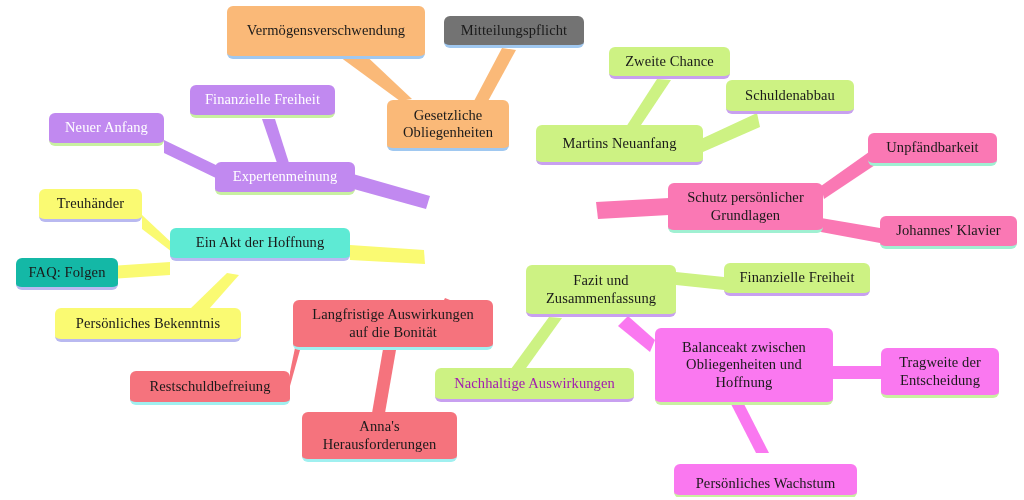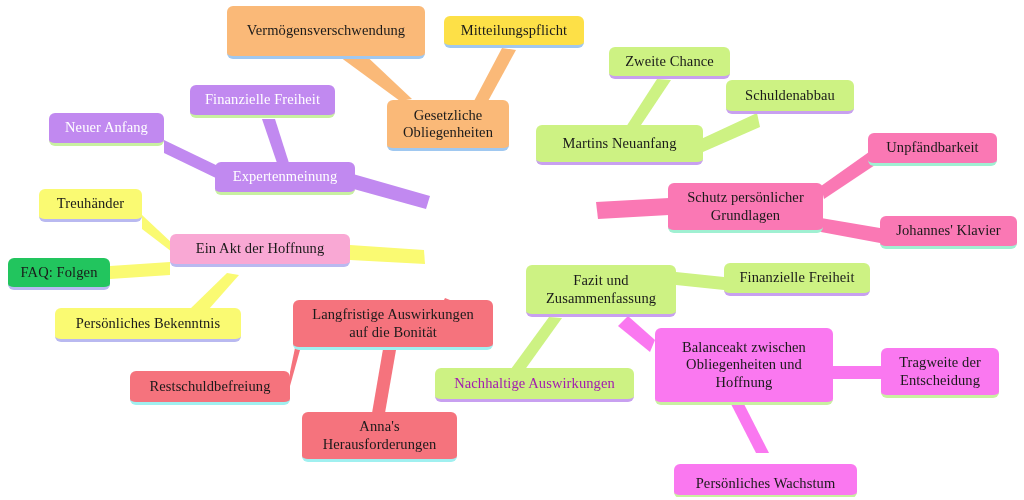--- a/index.html
+++ b/index.html
@@ -81,21 +81,21 @@
       <polygon points="549,317 511,369 524,371 562,318" fill="#CDF283"></polygon>
       <polygon points="655,340 628,316 618,326 650,352" fill="#FA78F0"></polygon>
       <polygon points="833,366 881,366 881,379 833,379" fill="#FA78F0"></polygon>
       <polygon points="731,404 756,453 769,453 744,404" fill="#FA78F0"></polygon>
     </svg>
 
   <div id="node-layer">
       <div class="node" style="left: 227px; top: 6px; width: 198px; height: 53px; background: rgb(250, 185, 120); color: rgb(26, 26, 26); border-bottom: 3px solid rgb(160, 200, 240);">
         <span class="label">Vermögensverschwendung</span>
       </div>
-      <div class="node" style="left: 444px; top: 16px; width: 140px; height: 32px; background: #fde047; color: rgb(26, 26, 26); border-bottom: 3px solid rgb(160, 200, 240);">
+      <div class="node" style="left: 444px; top: 16px; width: 140px; height: 32px; background: #737373; color: rgb(26, 26, 26); border-bottom: 3px solid rgb(160, 200, 240);">
         <span class="label">Mitteilungspflicht</span>
       </div>
       <div class="node" style="left: 387px; top: 100px; width: 122px; height: 51px; background: rgb(250, 185, 120); color: rgb(26, 26, 26); border-bottom: 3px solid rgb(160, 200, 240);">
         <span class="label">Gesetzliche Obliegenheiten</span>
       </div>
       <div class="node" style="left: 609px; top: 47px; width: 121px; height: 32px; background: rgb(205, 242, 131); color: rgb(26, 26, 26); border-bottom: 3px solid rgb(200, 160, 240);">
         <span class="label">Zweite Chance</span>
       </div>
       <div class="node" style="left: 726px; top: 80px; width: 128px; height: 34px; background: rgb(205, 242, 131); color: rgb(26, 26, 26); border-bottom: 3px solid rgb(200, 160, 240);">
         <span class="label">Schuldenabbau</span>
@@ -117,24 +117,24 @@
       </div>
       <div class="node" style="left: 49px; top: 113px; width: 115px; height: 33px; background: rgb(193, 137, 240); color: rgb(255, 255, 255); border-bottom: 3px solid rgb(200, 240, 160);">
         <span class="label">Neuer Anfang</span>
       </div>
       <div class="node" style="left: 215px; top: 162px; width: 140px; height: 33px; background: rgb(193, 137, 240); color: rgb(255, 255, 255); border-bottom: 3px solid rgb(200, 240, 160);">
         <span class="label">Expertenmeinung</span>
       </div>
       <div class="node" style="left: 39px; top: 189px; width: 103px; height: 33px; background: rgb(250, 250, 114); color: rgb(26, 26, 26); border-bottom: 3px solid rgb(185, 185, 240);">
         <span class="label">Treuhänder</span>
       </div>
-      <div class="node" style="left: 170px; top: 234px; width: 180px; height: 33px; background: #f9a8d4; color: rgb(26, 26, 26); border-bottom: 3px solid rgb(185, 185, 240);">
+      <div class="node" style="left: 170px; top: 228px; width: 180px; height: 33px; background: #5eead4; color: rgb(26, 26, 26); border-bottom: 3px solid rgb(185, 185, 240);">
         <span class="label">Ein Akt der Hoffnung</span>
       </div>
-      <div class="node" style="left: 8px; top: 258px; width: 102px; height: 32px; background: #22c55e; color: rgb(26, 26, 26); border-bottom: 3px solid rgb(185, 185, 240);">
+      <div class="node" style="left: 16px; top: 258px; width: 102px; height: 32px; background: #14b8a6; color: rgb(26, 26, 26); border-bottom: 3px solid rgb(185, 185, 240);">
         <span class="label">FAQ: Folgen</span>
       </div>
       <div class="node" style="left: 55px; top: 308px; width: 186px; height: 34px; background: rgb(250, 250, 114); color: rgb(26, 26, 26); border-bottom: 3px solid rgb(185, 185, 240);">
         <span class="label">Persönliches Bekenntnis</span>
       </div>
       <div class="node" style="left: 293px; top: 300px; width: 200px; height: 50px; background: rgb(245, 115, 125); color: rgb(26, 26, 26); border-bottom: 3px solid rgb(160, 240, 240);">
         <span class="label">Langfristige Auswirkungen auf die Bonität</span>
       </div>
       <div class="node" style="left: 130px; top: 371px; width: 160px; height: 34px; background: rgb(245, 115, 125); color: rgb(26, 26, 26); border-bottom: 3px solid rgb(160, 240, 240);">
         <span class="label">Restschuldbefreiung</span>

